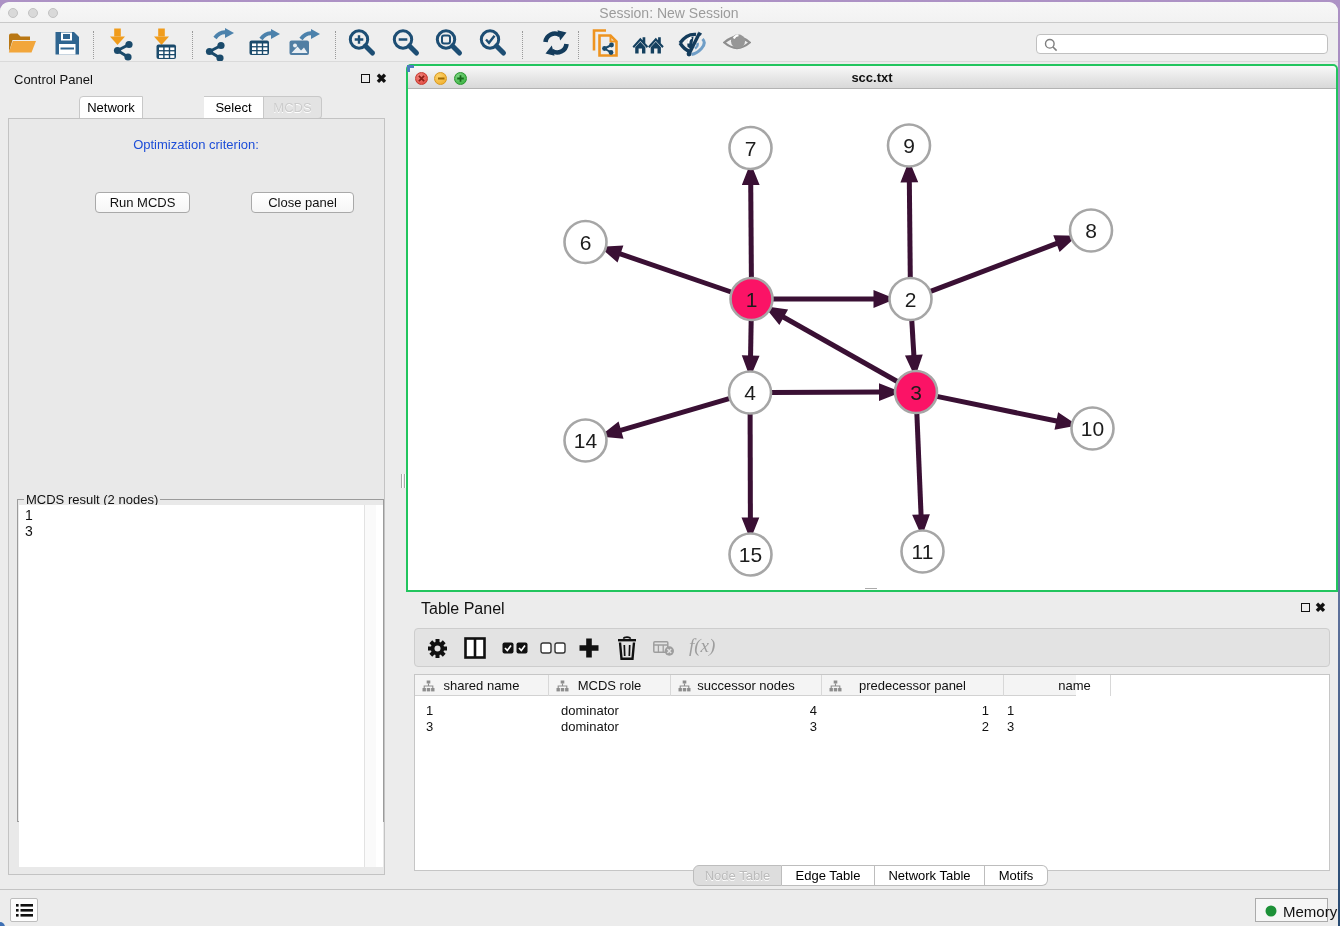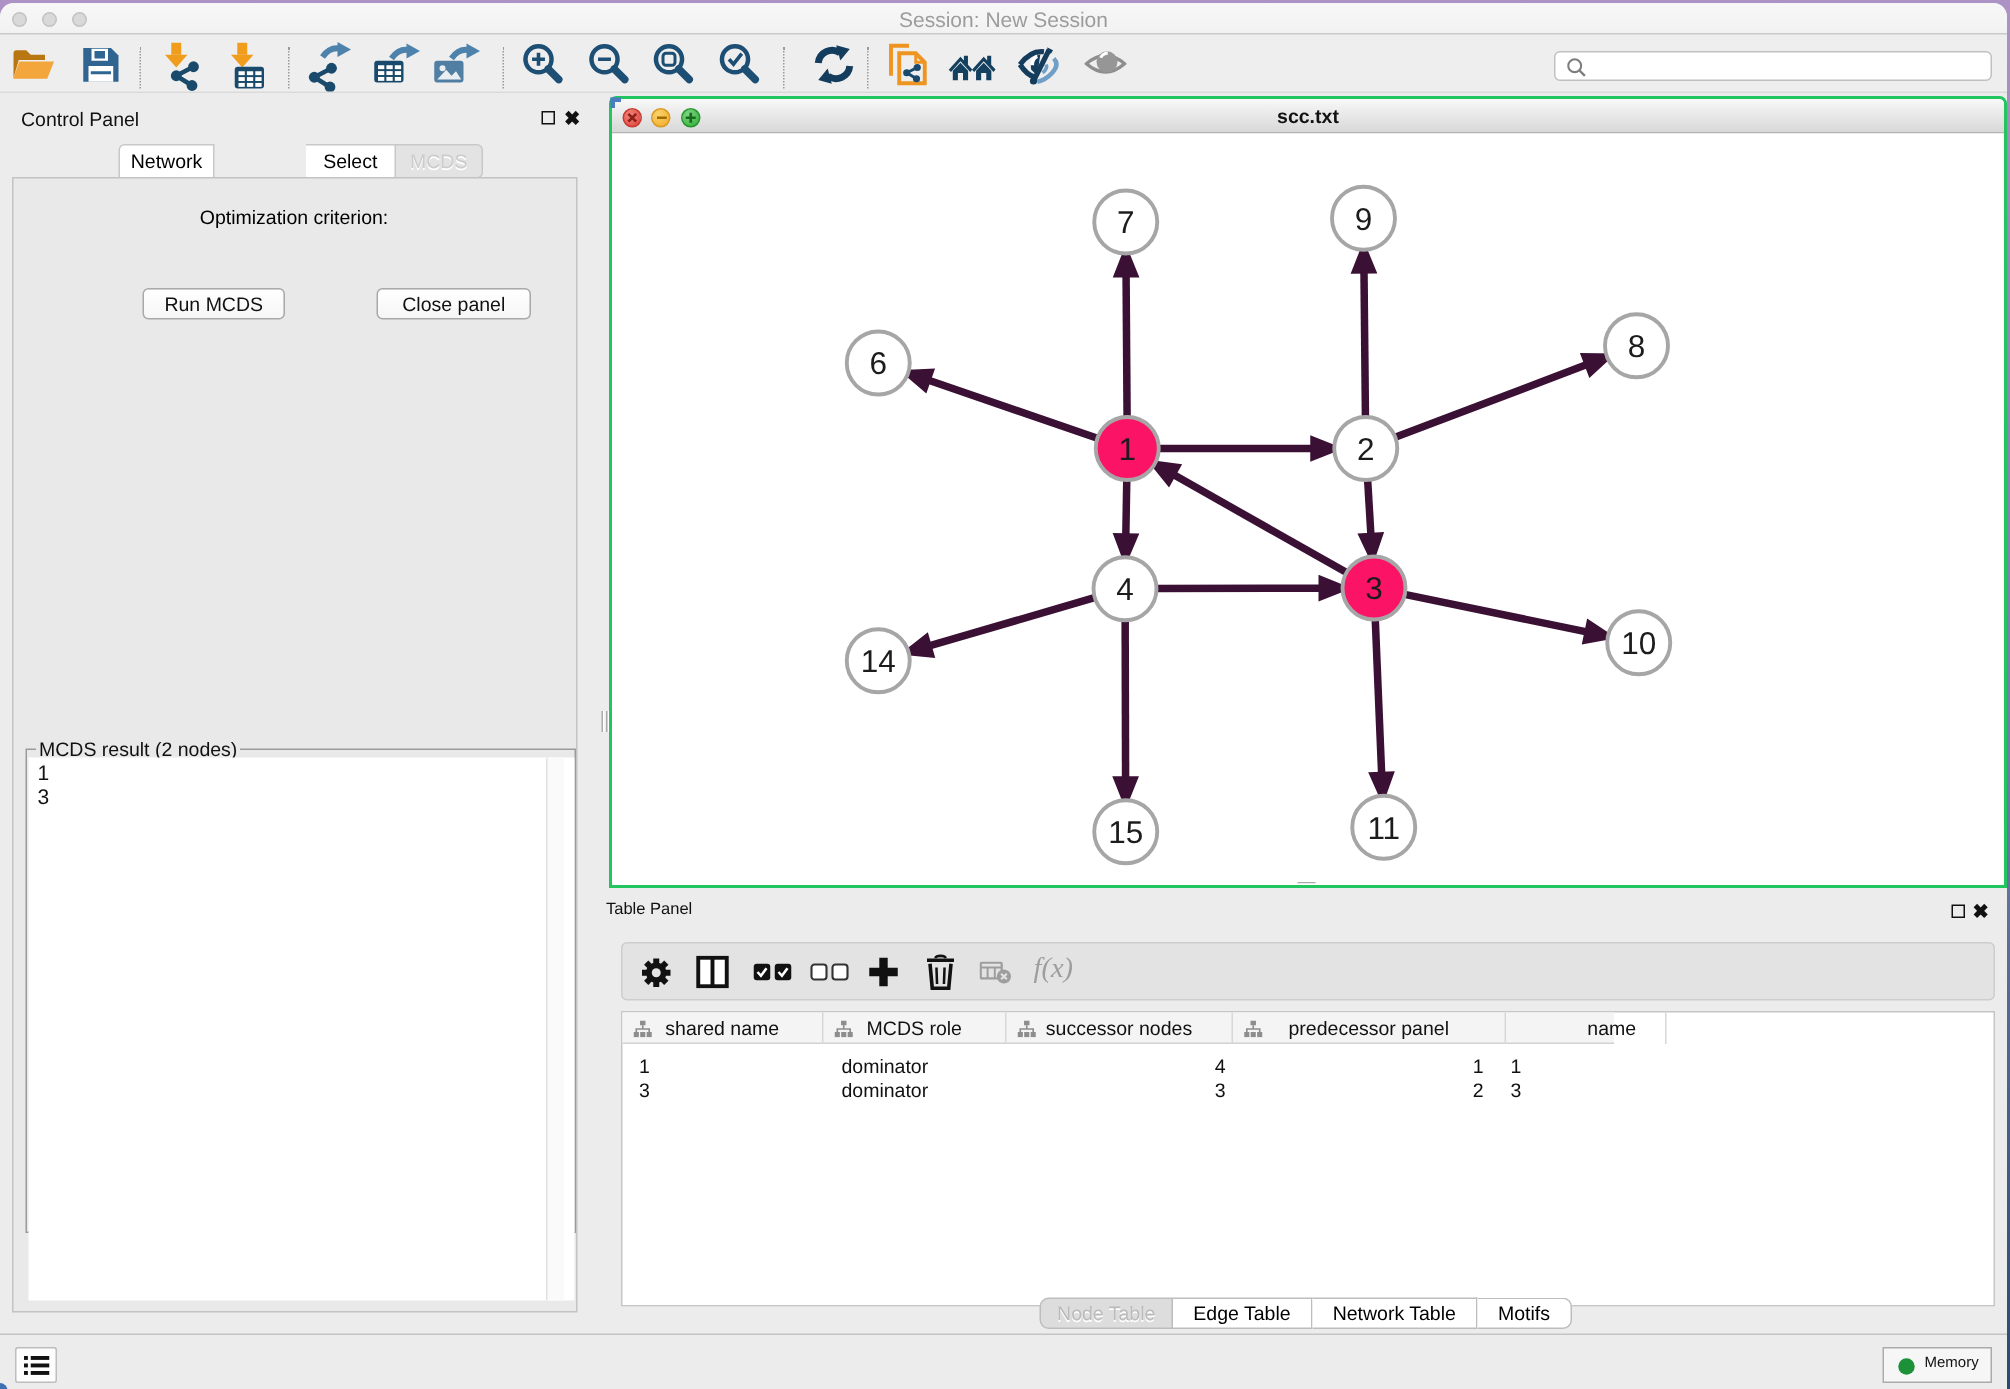--- a/index.html
+++ b/index.html
@@ -13,38 +13,38 @@
 .tbi { position:absolute; top:4px; }
 .tsep { position:absolute; top:8px; width:0; height:28px; border-left:1px dotted #9a9a9a; }
 .search { position:absolute; left:1036px; top:11px; width:292px; height:20px; background:#fff; border:1px solid #c0c0c0; border-radius:4px; }
 
 .cp-title { position:absolute; left:14px; top:70px; font-size:13px; color:#111; }
 .float-btn { position:absolute; width:9px; height:9px; border:1.5px solid #111; background:transparent; }
 .close-x { position:absolute; font-size:13px; font-weight:bold; color:#111; }
 .tabrow { position:absolute; top:94px; height:23px; font-size:13px; }
 .tab { position:absolute; top:0; height:23px; background:#fff; border:1px solid #c8c8c8; color:#000; text-align:center; line-height:22px; }
 .cp-pane { position:absolute; left:8px; top:116px; width:377px; height:757px; background:#e9e9e9; border:1px solid #c3c3c3; }
-.opt-label { position:absolute; left:0; top:135px; width:392px; text-align:center; font-size:13px; color:#000000; }
+.opt-label { position:absolute; left:0; top:135px; width:392px; text-align:center; font-size:13px; color:#1d4ed8; }
 .cp-select { position:absolute; left:44px; top:156px; width:313px; height:22px; background:#fff; border:1px solid #a8a8a8; border-radius:3px; font-size:13px; color:#111; line-height:20px; padding-left:13px; }
 .btn { position:absolute; height:21px; background:linear-gradient(#ffffff,#f6f6f6); border:1px solid #a9a9a9; border-radius:4px; font-size:13px; color:#111; text-align:center; line-height:19px; }
 .fieldset { position:absolute; left:17px; top:497px; width:367px; height:323px; border:1px solid #9b9b9b; }
 .fieldset .legend { position:absolute; left:6px; top:-8px; background:#e9e9e9; padding:0 2px; font-size:13px; color:#111; }
 .mcds-list { position:absolute; left:1px; top:5px; width:364px; height:362px; background:#fff; font-size:14px; color:#111; padding:2px 0 0 6px; line-height:16px; }
 .mcds-scroll { position:absolute; right:7px; top:5px; width:12px; height:362px; background:#fafafa; border-left:1px solid #e2e2e2; }
 
 .statusbar { position:absolute; left:0; top:887px; width:1338px; height:35px; background:#ececec; border-top:1px solid #c4c4c4; }
 .list-btn { position:absolute; left:10px; top:8px; width:28px; height:24px; background:#fdfdfd; border:1px solid #bdbdbd; border-radius:2px; }
-.mem-btn { position:absolute; left:1255px; top:8px; width:73px; height:24px; background:#f6f6f6; border:1px solid #ababab; font-size:10px; color:#111; }
+.mem-btn { position:absolute; left:1255px; top:8px; width:73px; height:24px; background:#f6f6f6; border:1px solid #ababab; font-size:15px; color:#111; }
 
 .netwin { position:absolute; left:406px; top:62px; width:932px; height:528px; background:#fff; border:2px solid #22c55e; border-radius:5px 5px 0 0; }
 .net-titlebar { position:absolute; left:0; top:0; width:100%; height:23px; background:linear-gradient(#f8f8f8,#d8d8d8); border-bottom:1px solid #b3b3b3; border-radius:5px 5px 0 0; }
 .net-title { position:absolute; top:4px; left:0; width:100%; text-align:center; font-size:13px; font-weight:bold; color:#111; }
 .mactl { position:absolute; top:6px; width:13px; height:13px; border-radius:50%; }
 
-.tp-title { position:absolute; left:404px; top:598px; font-size:11px; color:#111; }
+.tp-title { position:absolute; left:421px; top:598px; font-size:16px; color:#111; }
 .tp-toolbar { position:absolute; left:414px; top:626px; width:916px; height:39px; background:#e3e3e3; border:1px solid #cdcdcd; border-radius:4px; }
 .tp-table { position:absolute; left:414px; top:672px; width:916px; height:197px; background:#fff; border:1px solid #c6c6c6; }
 .th-row { position:absolute; left:0; top:0; width:661px; height:21px; background:#f4f4f4; border-bottom:1px solid #d2d2d2; font-size:13px; color:#111; }
 .th-cell { position:absolute; top:0; height:21px; border-right:1px solid #d8d8d8; text-align:center; line-height:21px; }
 .thi { position:absolute; top:5px; }
 .td { position:absolute; font-size:13px; color:#111; }
 .bottom-tabs { position:absolute; top:863px; height:21px; font-size:13px; }
 .btab { position:absolute; top:0; height:21px; background:#fff; border:1px solid #bdbdbd; text-align:center; line-height:20px; color:#000; }
 </style>
 </head>

